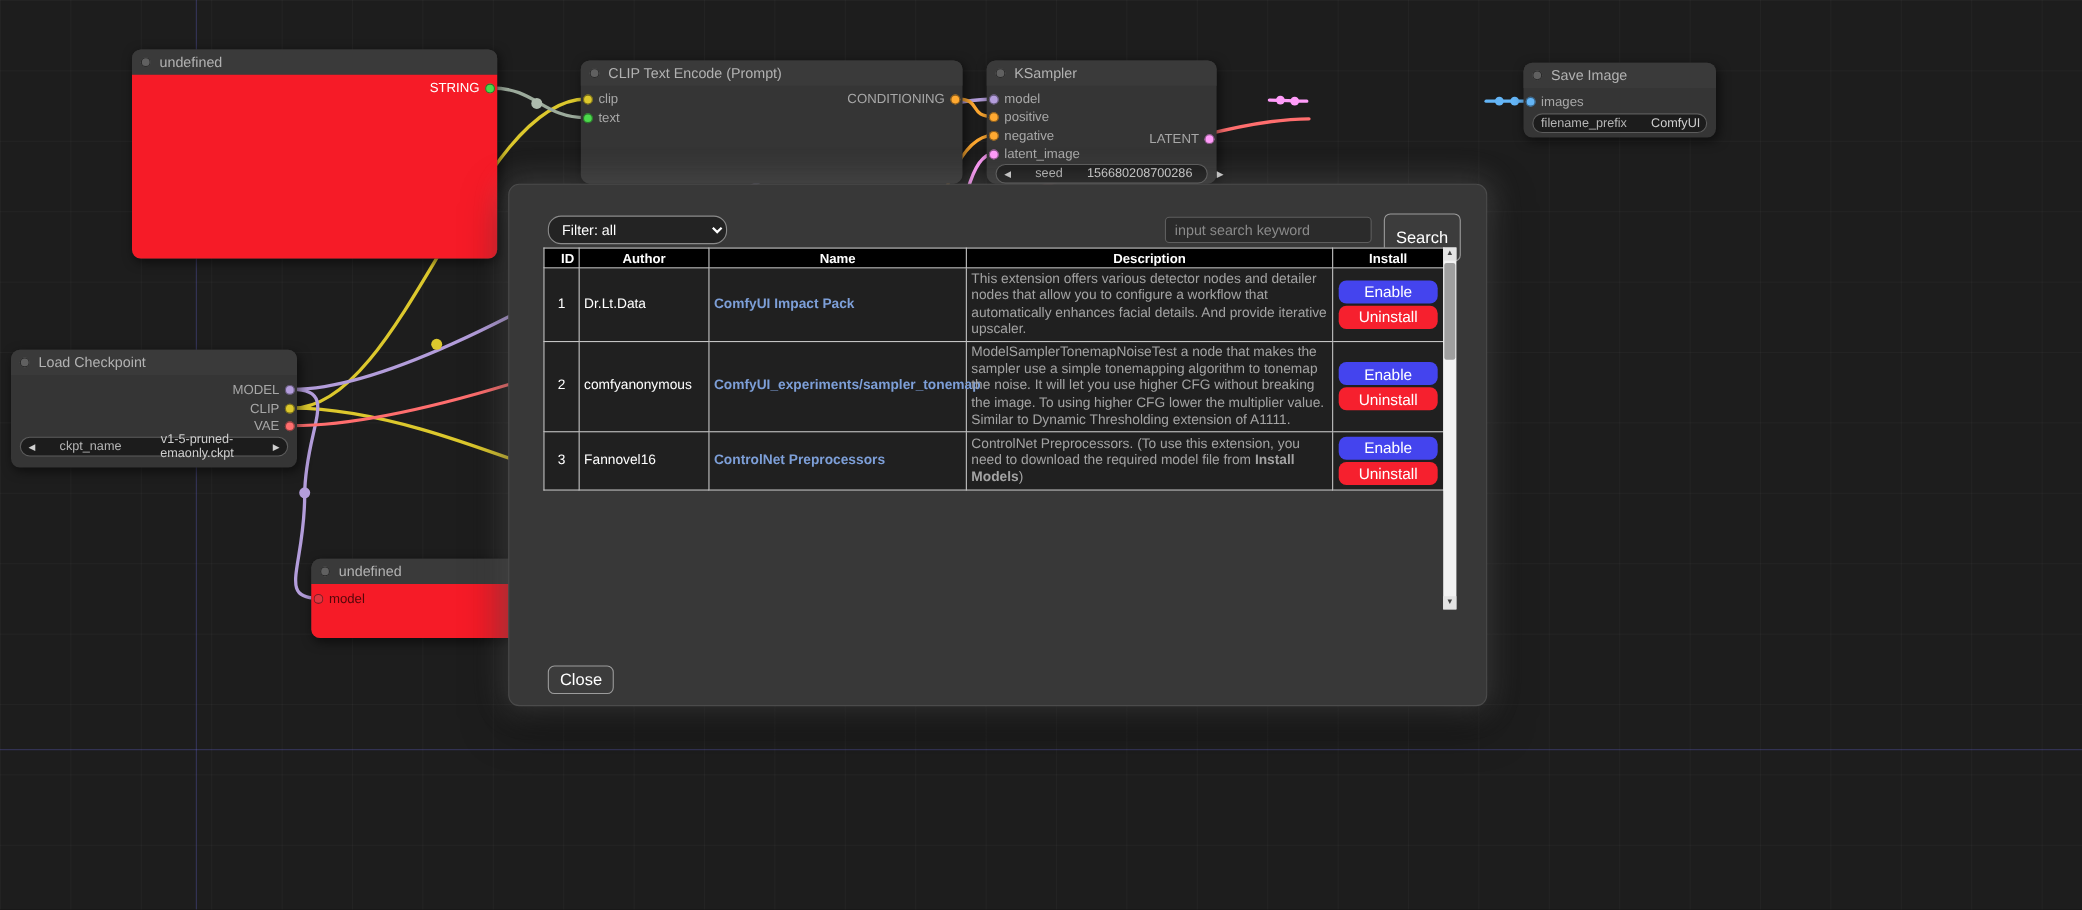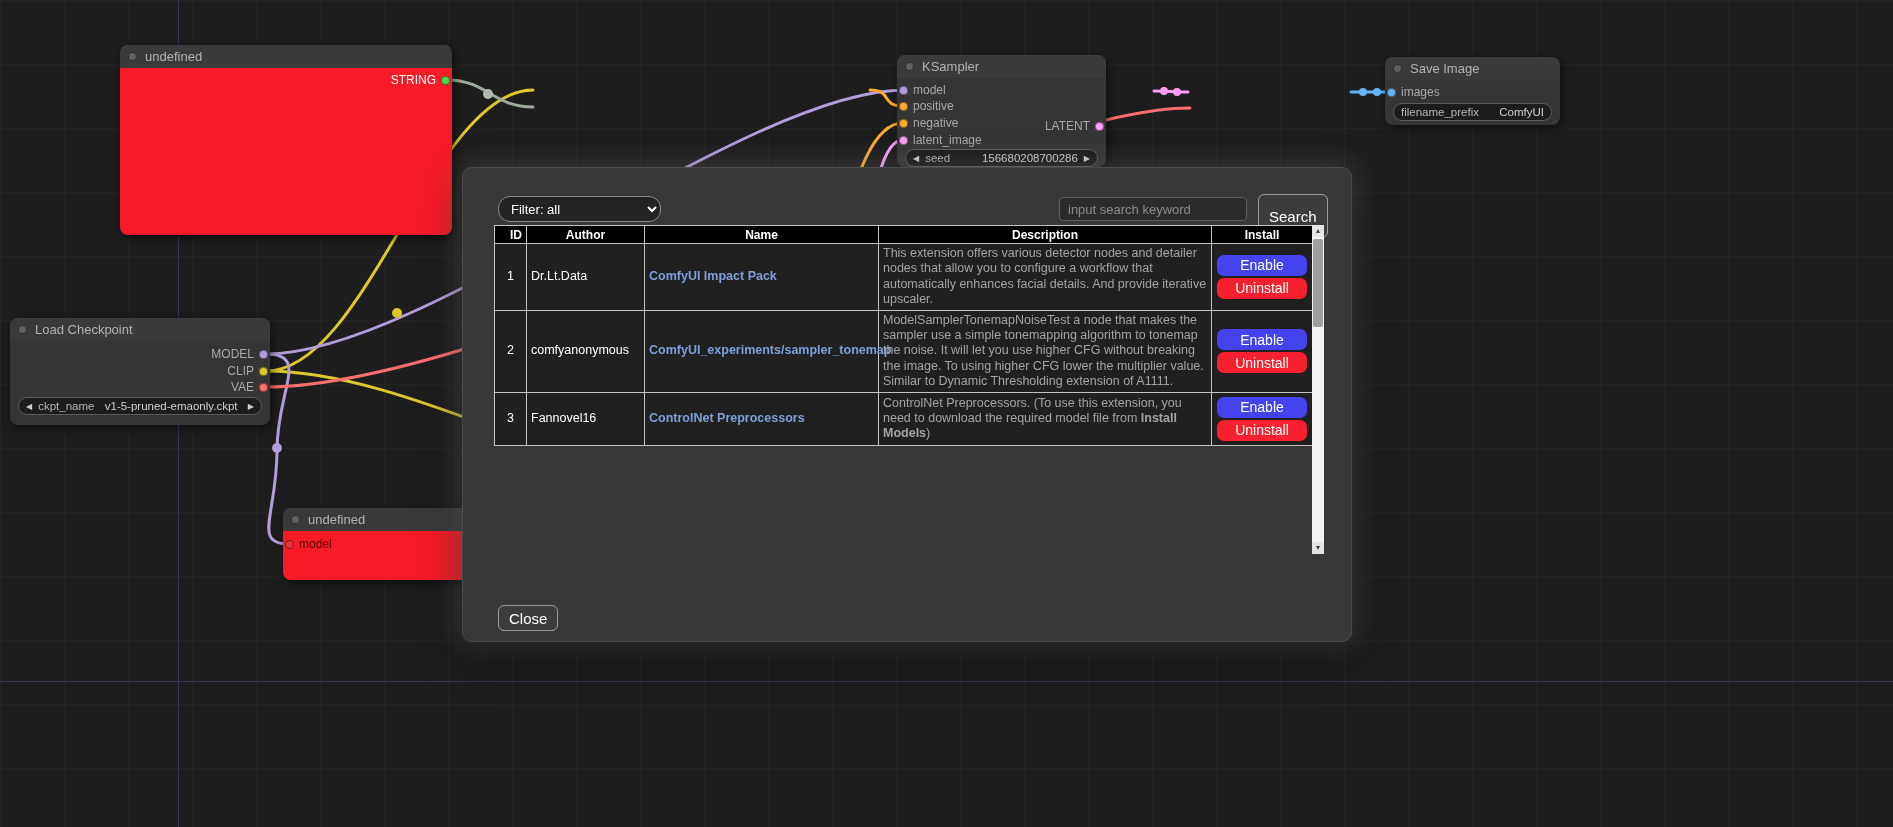--- a/index.html
+++ b/index.html
@@ -21,21 +21,21 @@
   .node-hdot{position:absolute;left:8px;top:7px;width:9px;height:9px;border-radius:50%;
     background:#606060;box-shadow:inset 0 0 0 1px #2a2a2a;}
   .node-body{position:absolute;left:0;right:0;top:23px;bottom:0;border-radius:0 0 8px 8px;}
   .node-body.red{background:#f61b27;}
   .slot-row{position:absolute;display:flex;align-items:center;gap:5px;height:14px;font-size:12px;color:#a8a8a8;white-space:nowrap;}
   .slot-row.out{flex-direction:row-reverse;}
   .dot{width:9px;height:9px;border-radius:50%;flex:none;box-shadow:inset 0 0 0 1px rgba(0,0,0,0.45);}
   .on-red{color:#fff;}
   .on-red-dark{color:rgba(30,0,0,0.75);}
   .widget{position:absolute;left:8px;right:8px;height:16px;background:#1c1c1c;border:1px solid #5c5c5c;
-    border-radius:9px;display:flex;align-items:center;font-size:11.5px;color:#c3c3c3;padding:0 7px;gap:6px;}
+    border-radius:9px;display:flex;align-items:center;font-size:11.5px;color:#c3c3c3;padding:0 7px;gap:22px;}
   .w-arrow{font-size:8px;color:#cfcfcf;flex:none;}
   .w-label{color:#b5b5b5;}
   .w-fill{flex:1;}
   .w-value{color:#cfcfcf;}
 
   
   .modal{position:absolute;left:462px;top:167px;width:888px;height:473px;z-index:10;
     background:#383838;border-radius:10px;border:1px solid #4b4b4b;
     box-shadow:0 0 28px 4px rgba(220,220,220,0.18),0 14px 40px rgba(0,0,0,0.55);}
   .filter-select{position:absolute;left:35px;top:28px;width:163px;height:26px;
@@ -109,20 +109,38 @@
       <span>undefined</span>
     </div>
     <div class="node-body red">
       <div class="slot-row out" style="top:5px;right:2px;">
         <span class="dot" style="background:#4cd94c;"></span>
         <span class="on-red">STRING</span>
       </div>
     </div>
   </div>
 
+  <div class="node" style="left:528px;top:55px;width:347px;height:112px;">
+    <div class="node-header">
+      <span class="node-hdot"></span>
+      <span>CLIP Text Encode (Prompt)</span>
+    </div>
+    <div class="slot-row" style="top:28px;left:2px;">
+      <span class="dot" style="background:#dcc82d;"></span>
+      <span>clip</span>
+    </div>
+    <div class="slot-row" style="top:45px;left:2px;">
+      <span class="dot" style="background:#4cd94c;"></span>
+      <span>text</span>
+    </div>
+    <div class="slot-row out" style="top:28px;right:2px;">
+      <span class="dot" style="background:#ffa931;"></span>
+      <span>CONDITIONING</span>
+    </div>
+  </div>
 
   <div class="node" style="left:897px;top:55px;width:209px;height:112px;">
     <div class="node-header">
       <span class="node-hdot"></span>
       <span>KSampler</span>
     </div>
     <div class="slot-row" style="top:28px;left:2px;">
       <span class="dot" style="background:#b39ddb;"></span>
       <span>model</span>
     </div>

